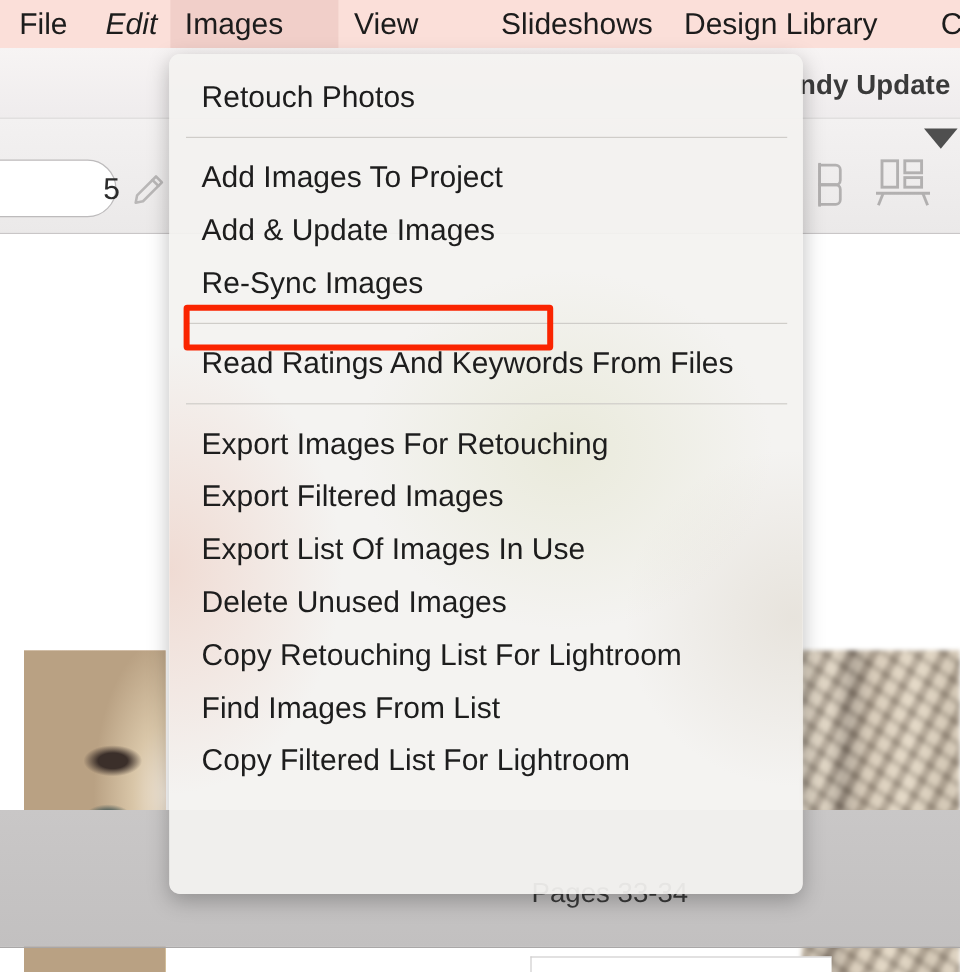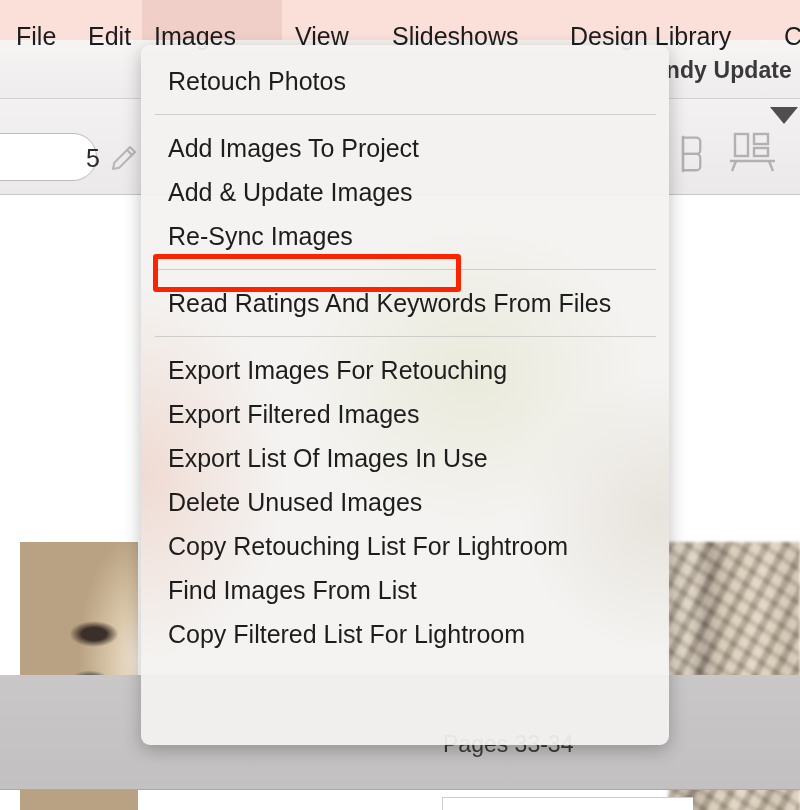--- a/index.html
+++ b/index.html
@@ -189,21 +189,21 @@
     height: 40px;
     white-space: nowrap;
   }
   .menu-title {
     position: absolute;
     top: 0;
     height: 40px;
     line-height: 40px;
     font-size: 25px;
     color: #1c1c1c;
-    padding: 16px 12px;
+    padding: 0 12px;
     box-sizing: border-box;
   }
   .menu-title.active {
     background: #f1cfc9;
   }
 
   
   .dropdown {
     position: absolute;
     left: 141px;
@@ -307,24 +307,24 @@
       <path d="M41 31 L45 41"></path>
     </svg>
   </span>
   <div class="tb-caret"></div>
 
   <div class="page-label">Pages 33-34</div>
 
   <div class="menubar">
     <div class="menubar-inner" id="menubar-inner">
         <div class="menu-title" style="left: 4px; width: 80px;">File</div>
-        <div class="menu-title" style="left: 76px; width: 82px;">Edit</div>
+        <div class="menu-title" style="left: 76px; width: 82px; font-style: italic;">Edit</div>
         <div class="menu-title active" style="left: 142px; width: 140px;">Images</div>
         <div class="menu-title" style="left: 283px; width: 96px;">View</div>
-        <div class="menu-title" style="left: 380px; width: 176px;">Slideshows</div>
+        <div class="menu-title" style="left: 380px; width: 176px; text-align: right;">Slideshows</div>
         <div class="menu-title" style="left: 558px; width: 200px;">Design Library</div>
         <div class="menu-title" style="left: 772px; width: 30px;">C</div>
       </div>
   </div>
 
   <div class="dropdown">
     <div class="menu-list" id="menu-list">
         <div class="menu-item">Retouch Photos</div>
         <div class="menu-sep"></div>
         <div class="menu-item">Add Images To Project</div>

